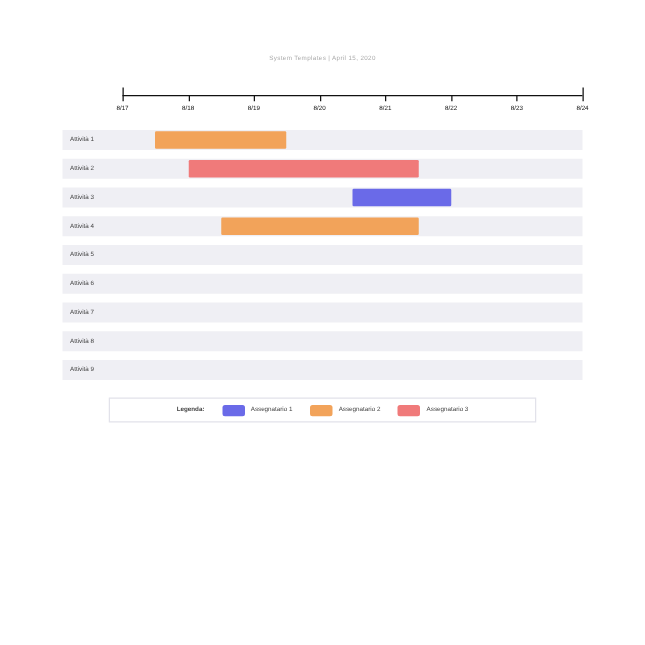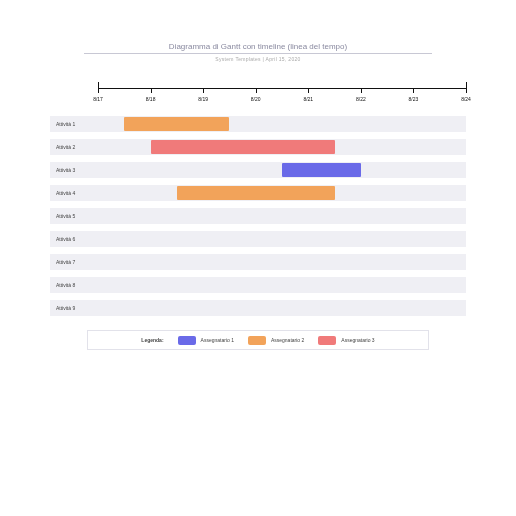--- a/index.html
+++ b/index.html
@@ -20,21 +20,20 @@
   .c-red{background:#f07a7a;}
   .legend{margin:14px auto 0 auto;width:340px;height:18px;border:1px solid #e2e2ea;display:flex;align-items:center;justify-content:center;gap:14px;font-size:5px;color:#444;}
   .legend .lbl{font-weight:bold;}
   .swatch{width:18px;height:9px;border-radius:2px;display:inline-block;}
   .lg-item{display:flex;align-items:center;gap:5px;}
 </style>
 </head>
 <body>
 
 <div class="wrap">
-  <div class="title">Diagramma di Gantt con timeline (linea del tempo)</div>
   <div class="sub">System Templates  |  April 15, 2020</div>
 
   <div class="axis" id="axis">
     <div class="line"></div>
   <div class="tick long" style="left: 0%;"></div>
       <div class="tick-label" style="left: 0%;">8/17</div>
       <div class="tick" style="left: 14.2857%;"></div>
       <div class="tick-label" style="left: 14.2857%;">8/18</div>
       <div class="tick" style="left: 28.5714%;"></div>
       <div class="tick-label" style="left: 28.5714%;">8/19</div>

